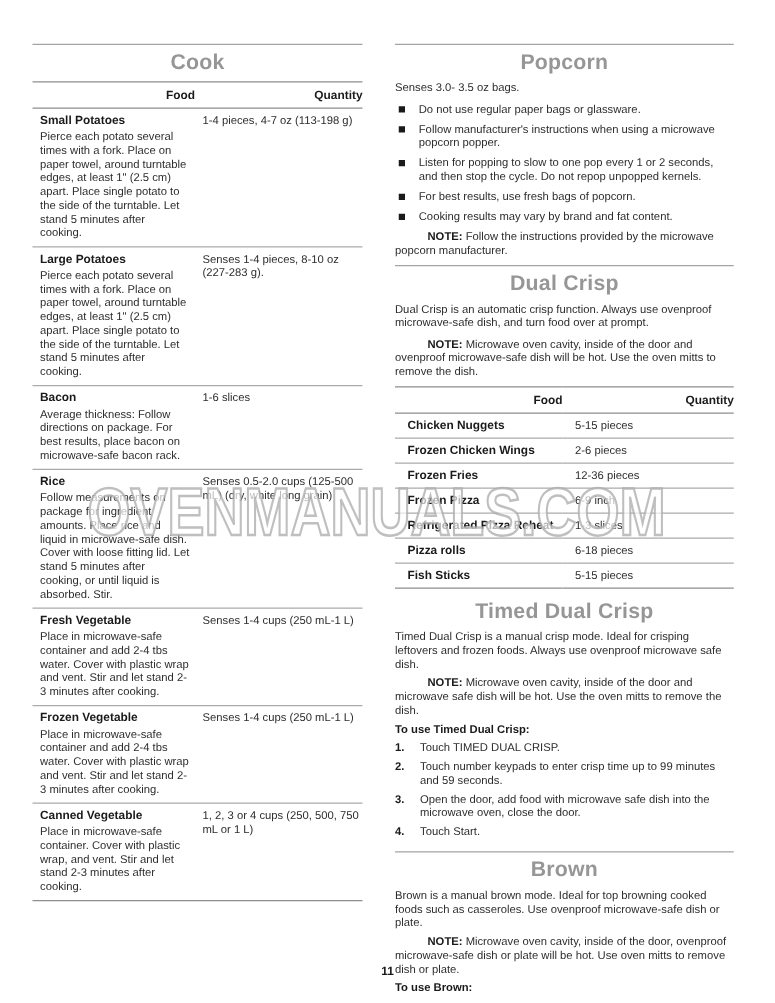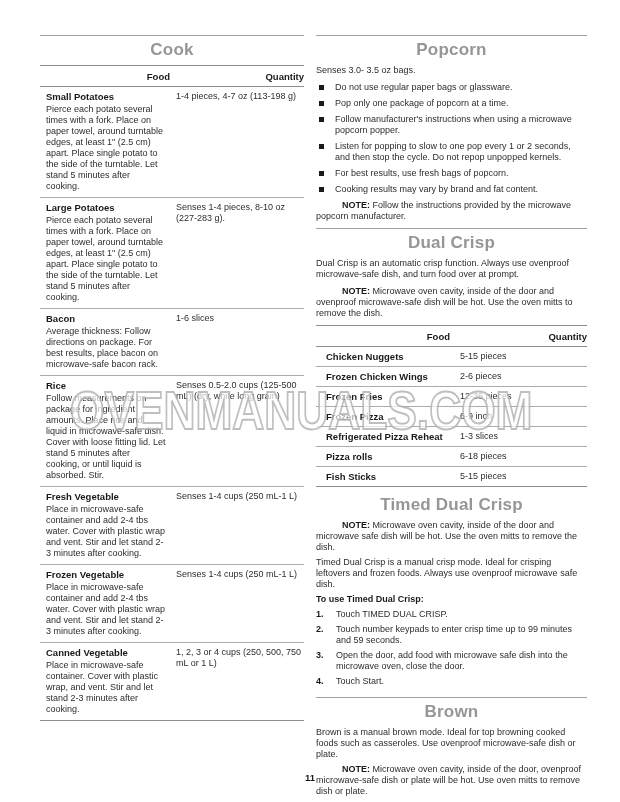--- a/index.html
+++ b/index.html
@@ -1,20 +1,20 @@
 <!DOCTYPE html>
 <html><head>
 <meta charset="utf-8">
 <style>
   html,body{margin:0;padding:0;background:#ffffff;}
   .page{
     position:relative;width:620px;height:802px;background:#ffffff;overflow:hidden;
     font-family:"Liberation Sans", sans-serif;color:#2d2d2d;
   }
-  .col-left{position:absolute;left:40px;top:35px;width:264px;}
+  .col-left{position:absolute;left:26px;top:35px;width:264px;}
   .col-right{position:absolute;left:316px;top:35px;width:271px;}
   .top-rule{border-top:1px solid #a3a3a3;height:0;}
   .section-title{
     margin:4px 0 5px;text-align:center;color:#969696;
     font-size:17px;font-weight:bold;letter-spacing:.2px;
   }
   .body-text{font-size:9px;line-height:11px;margin:0 0 6px;}
   .note-label{font-weight:bold;color:#1a1a1a;padding-left:26px;}
   .howto{font-size:9px;line-height:11px;font-weight:bold;color:#1a1a1a;margin:0 0 4px;}
 
@@ -132,24 +132,20 @@
 
     <div class="section-title">Popcorn</div>
     <p class="body-text">Senses 3.0- 3.5 oz bags.</p>
 
     <div class="bullet">
       <span class="sq"></span>
       <span class="txt">Do not use regular paper bags or glassware.</span>
     </div>
     <div class="bullet">
       <span class="sq"></span>
-      <span class="txt">Pop only one package of popcorn at a time.</span>
-    </div>
-    <div class="bullet">
-      <span class="sq"></span>
       <span class="txt">Follow manufacturer's instructions when using a microwave popcorn popper.</span>
     </div>
     <div class="bullet">
       <span class="sq"></span>
       <span class="txt">Listen for popping to slow to one pop every 1 or 2 seconds, and then stop the cycle. Do not repop unpopped kernels.</span>
     </div>
     <div class="bullet">
       <span class="sq"></span>
       <span class="txt">For best results, use fresh bags of popcorn.</span>
     </div>
@@ -197,22 +193,22 @@
         <td>6-18 pieces</td>
       </tr>
       <tr>
         <td class="c1 dc-name">Fish Sticks</td>
         <td>5-15 pieces</td>
       </tr>
     </tbody>
       </table>
 
     <div class="section-title" style="margin-top:8px;">Timed Dual Crisp</div>
+    <p class="body-text" style="margin-bottom:4px;">Timed Dual Crisp is a manual crisp mode. Ideal for crisping leftovers and frozen foods. Always use ovenproof microwave safe dish.</p>
     <p class="body-text" style="margin-bottom:4px;"><span class="note-label">NOTE:</span><span> Microwave oven cavity, inside of the door and microwave safe dish will be hot. Use the oven mitts to remove the dish.</span></p>
-    <p class="body-text" style="margin-bottom:4px;">Timed Dual Crisp is a manual crisp mode. Ideal for crisping leftovers and frozen foods. Always use ovenproof microwave safe dish.</p>
     <p class="howto">To use Timed Dual Crisp:</p>
 
     <div class="step">
       <span class="n">1.</span>
       <span class="t">Touch TIMED DUAL CRISP.</span>
     </div>
     <div class="step">
       <span class="n">2.</span>
       <span class="t">Touch number keypads to enter crisp time up to 99 minutes and 59 seconds.</span>
     </div>

